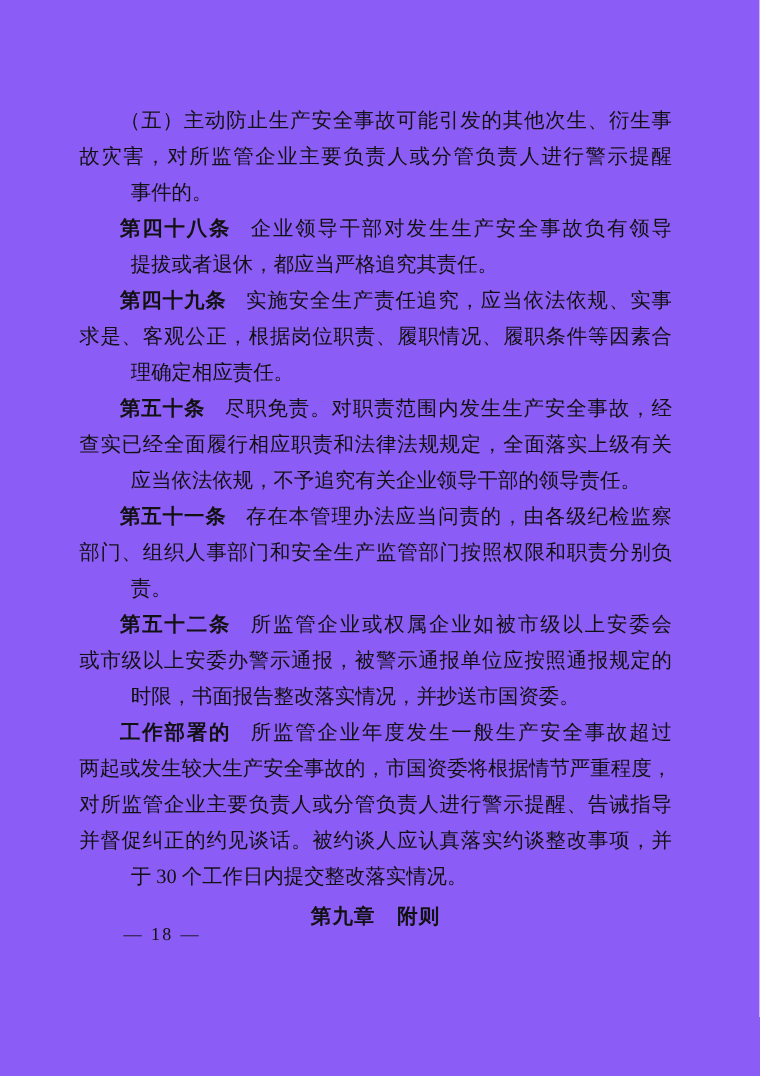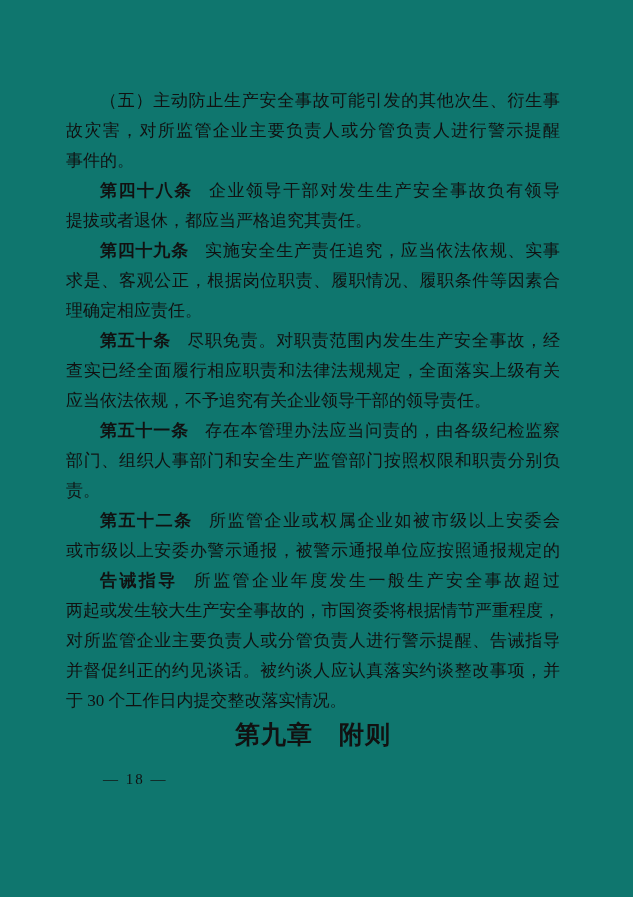--- a/index.html
+++ b/index.html
@@ -4,21 +4,21 @@
 <style>
   html, body {
     margin: 0;
     padding: 0;
     background: #ffffff;
   }
   .page {
     position: relative;
     width: 633px;
     height: 897px;
-    background: #0f766e;
+    background: #8b5cf6;
     overflow: hidden;
     font-family: "Liberation Serif", "DejaVu Serif", serif;
     color: #111111;
   }
   .body-text {
     position: absolute;
     left: 66px;
     top: 86px;
     width: 494px;
     font-size: 17px;
@@ -28,37 +28,38 @@
   .line {
     height: 30px;
     overflow: hidden;
     text-align: justify;
     text-align-last: justify;
     -moz-text-align-last: justify;
   }
   .line.first { text-indent: 2em; }
   .line.last {
     text-align-last: left;
+    margin-left: 43px;
     -moz-text-align-last: left;
   }
   .lead {
     font-family: "Liberation Sans", "DejaVu Sans", sans-serif;
     font-weight: bold;
     margin-right: 0.95em;
   }
   .chapter-heading {
     margin-top: 3px;
     height: 30px;
     line-height: 30px;
     text-align: center;
     text-align-last: center;
     -moz-text-align-last: center;
     font-family: "Liberation Sans", "DejaVu Sans", sans-serif;
     font-weight: bold;
-    font-size: 25px;
+    font-size: 17px;
     letter-spacing: 1px;
   }
   .page-footer {
     position: absolute;
     left: 103px;
     top: 768px;
     font-size: 15px;
     line-height: 22px;
     letter-spacing: 2px;
     color: #111111;
@@ -90,23 +91,24 @@
           <div class="line last">应当依法依规，不予追究有关企业领导干部的领导责任。</div>
         </div>
         <div class="para">
           <div class="line first"><span class="lead">第五十一条</span>存在本管理办法应当问责的，由各级纪检监察</div>
           <div class="line">部门、组织人事部门和安全生产监管部门按照权限和职责分别负</div>
           <div class="line last">责。</div>
         </div>
         <div class="para">
           <div class="line first"><span class="lead">第五十二条</span>所监管企业或权属企业如被市级以上安委会</div>
           <div class="line">或市级以上安委办警示通报，被警示通报单位应按照通报规定的</div>
+          <div class="line last">时限，书面报告整改落实情况，并抄送市国资委。</div>
         </div>
         <div class="para">
-          <div class="line first"><span class="lead">告诫指导</span>所监管企业年度发生一般生产安全事故超过</div>
+          <div class="line first"><span class="lead">工作部署的</span>所监管企业年度发生一般生产安全事故超过</div>
           <div class="line">两起或发生较大生产安全事故的，市国资委将根据情节严重程度，</div>
           <div class="line">对所监管企业主要负责人或分管负责人进行警示提醒、告诫指导</div>
           <div class="line">并督促纠正的约见谈话。被约谈人应认真落实约谈整改事项，并</div>
           <div class="line last">于 30 个工作日内提交整改落实情况。</div>
         </div>
       </div>
     <div class="chapter-heading">第九章　附则</div>
   </div>
   <div class="page-footer">— 18 —</div>
 </div>

